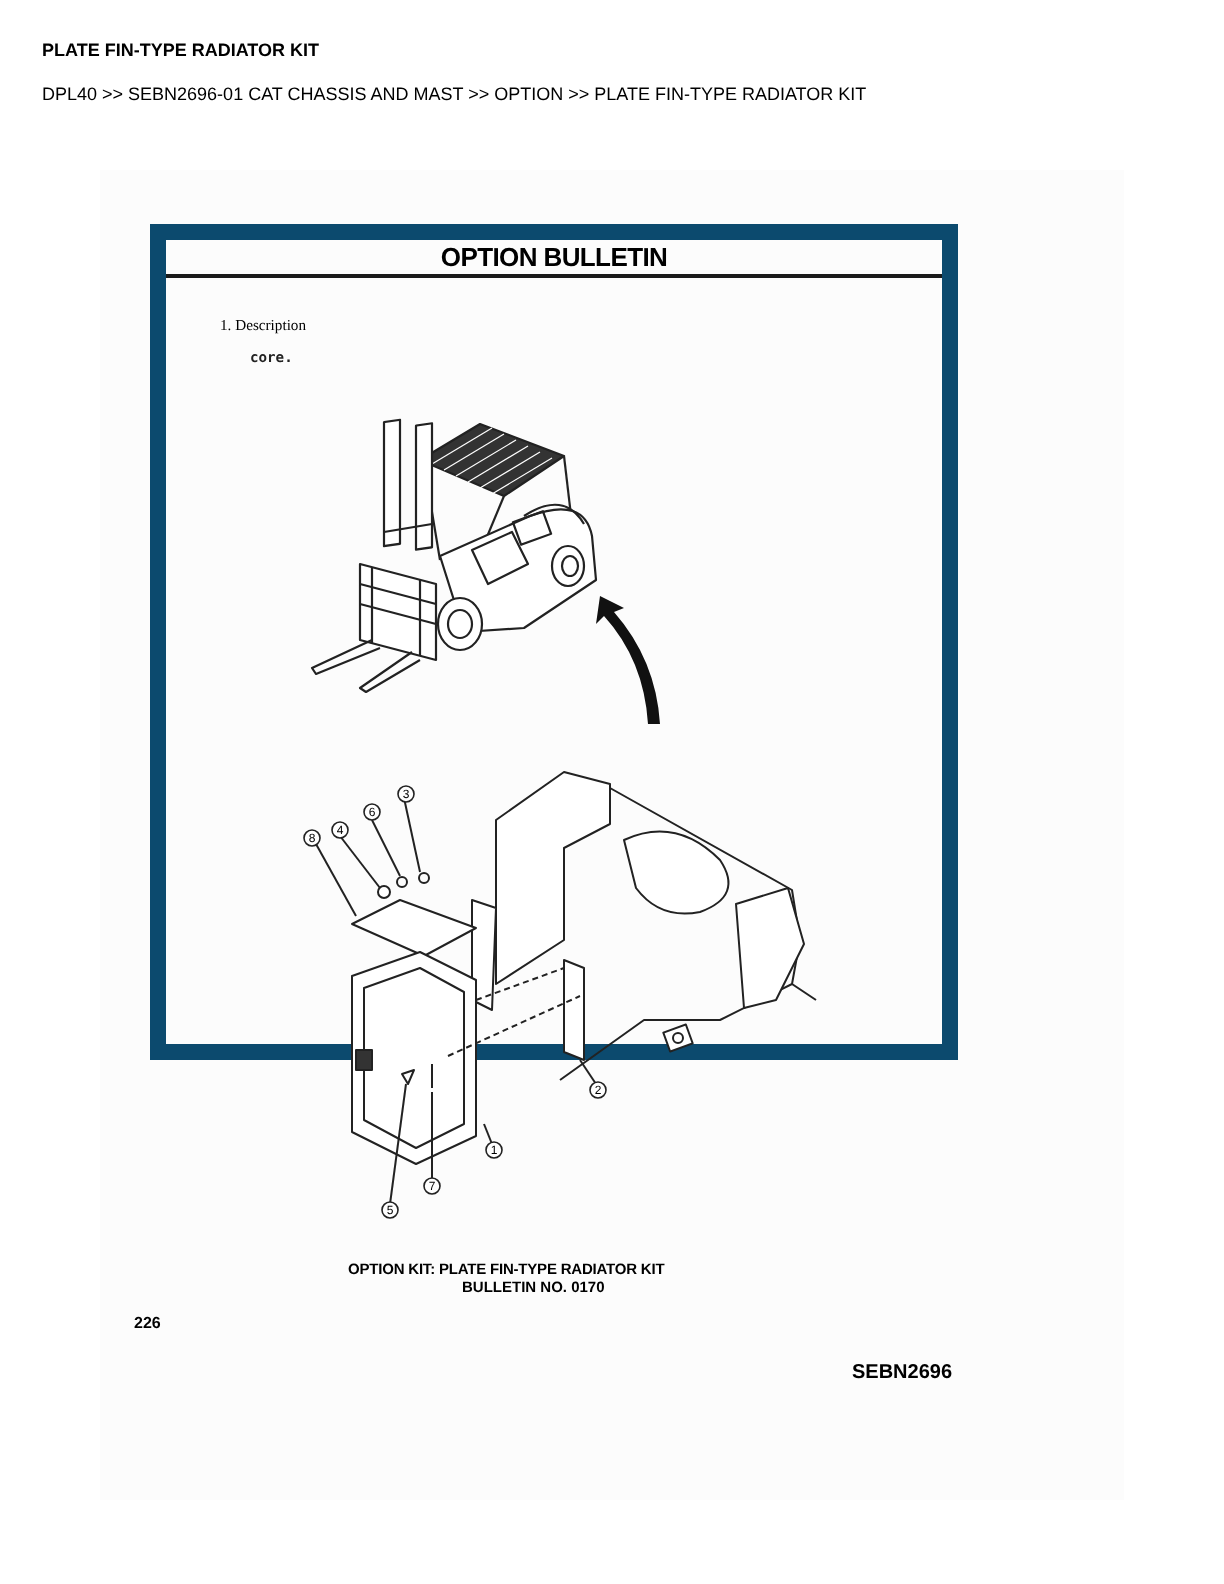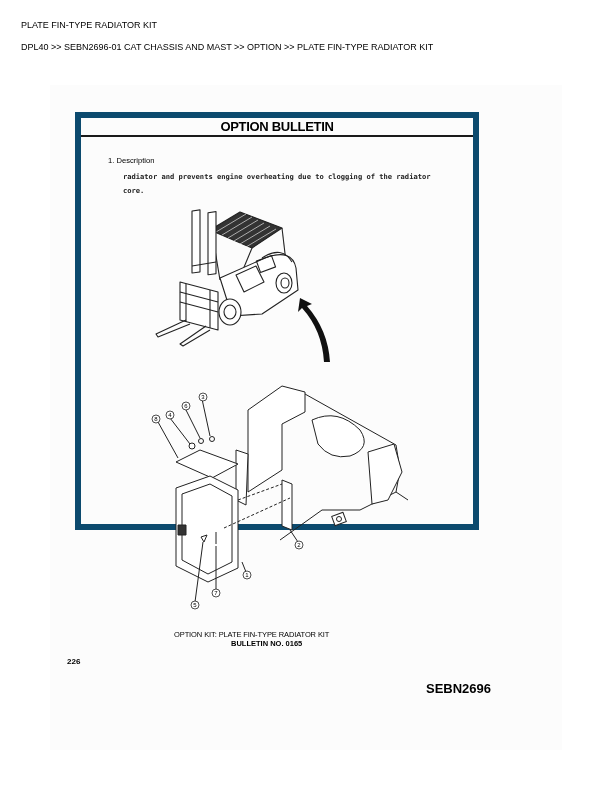--- a/index.html
+++ b/index.html
@@ -1,42 +1,41 @@
 <!DOCTYPE html>
 <html><head>
 <meta charset="utf-8">
 <style>
   html, body { margin:0; padding:0; background:#ffffff; }
   body { width:612px; height:792px; position:relative; overflow:hidden; font-family:"Liberation Sans", sans-serif; color:#000; }
-  .hdr-title { position:absolute; left:21px; top:20px; font-size:9px; font-weight:normal; letter-spacing:0; }
+  .hdr-title { position:absolute; left:21px; top:20px; font-size:9px; font-weight:bold; letter-spacing:0; }
   .hdr-crumb { position:absolute; left:21px; top:42px; font-size:9px; font-weight:normal; white-space:nowrap; }
   .scan { position:absolute; left:50px; top:85px; width:512px; height:665px; background:#fcfcfc; }
-  .box { position:absolute; left:75px; top:112px; width:404px; height:418px; border:6px solid #0c4a6e; box-sizing:border-box; }
+  .box { position:absolute; left:75px; top:112px; width:404px; height:418px; border:8px solid #0c4a6e; box-sizing:border-box; }
   .box-title { position:absolute; left:0; top:0; width:100%; height:17px; border-bottom:2px solid #1a1a1a; text-align:center; font-weight:bold; font-size:13px; line-height:17px; letter-spacing:-0.3px; }
-  .desc-head { position:absolute; left:27px; top:38px; font-family:Liberation Sans, sans-serif; font-size:7.6px; }
+  .desc-head { position:absolute; left:27px; top:38px; font-family:Liberation Serif, serif; font-size:7.6px; }
   .desc-body { position:absolute; left:42px; top:52px; width:340px; font-family:"DejaVu Sans Mono", monospace; font-size:7.1px; line-height:13.6px; font-weight:bold; color:#222; }
   .illus { position:absolute; left:0; top:0; }
-  .caption1 { position:absolute; left:174px; top:630px; font-size:7.5px; font-weight:normal; white-space:nowrap; letter-spacing:-0.1px; }
+  .caption1 { position:absolute; left:174px; top:630px; font-size:7.5px; font-weight:bold; white-space:nowrap; letter-spacing:-0.1px; }
   .caption2 { position:absolute; left:231px; top:639px; font-size:7.5px; font-weight:bold; white-space:nowrap; }
   .pagenum { position:absolute; left:67px; top:657px; font-size:8px; font-weight:bold; }
-  .docid { position:absolute; left:426px; top:681px; font-size:13px; font-weight:bold; }
+  .docid { position:absolute; left:426px; top:681px; font-size:10px; font-weight:bold; }
 </style>
 </head>
 <body>
 
 <div class="hdr-title">PLATE FIN-TYPE RADIATOR KIT</div>
 <div class="hdr-crumb">DPL40 &gt;&gt; SEBN2696-01 CAT CHASSIS AND MAST &gt;&gt; OPTION &gt;&gt; PLATE FIN-TYPE RADIATOR KIT</div>
 
 <div class="scan"></div>
 
 <div class="box">
   <div class="box-title">OPTION BULLETIN</div>
   <div class="desc-head">1. Description</div>
   <div class="desc-body">
-    <div>radiator and prevents engine overheating due to clogging of the radiator</div>
     <div>core.</div>
   </div>
 </div>
 
 <svg class="illus" width="612" height="792" viewBox="0 0 612 792">
 
   <g fill="none" stroke="#222" stroke-width="1.1" stroke-linejoin="round">
 
     <polygon points="210,230 240,212 282,228 252,248" fill="#333"></polygon>
     <g stroke="#fff" stroke-width="0.6">
@@ -131,15 +130,15 @@
     <text x="186" y="408">6</text>
     <text x="203" y="399">3</text>
     <text x="299" y="547">2</text>
     <text x="247" y="577">1</text>
     <text x="216" y="595">7</text>
     <text x="195" y="607">5</text>
   </g>
 </svg>
 
 <div class="caption1">OPTION KIT: PLATE FIN-TYPE RADIATOR KIT</div>
-<div class="caption2">BULLETIN NO. 0165</div>
+<div class="caption2">BULLETIN NO. 0170</div>
 <div class="pagenum">226</div>
 <div class="docid">SEBN2696</div>
 
 </body></html>

